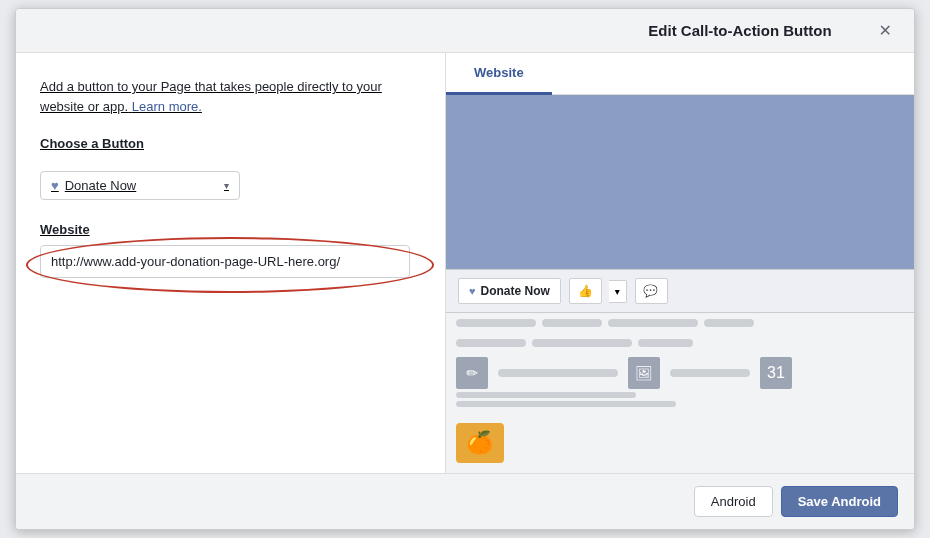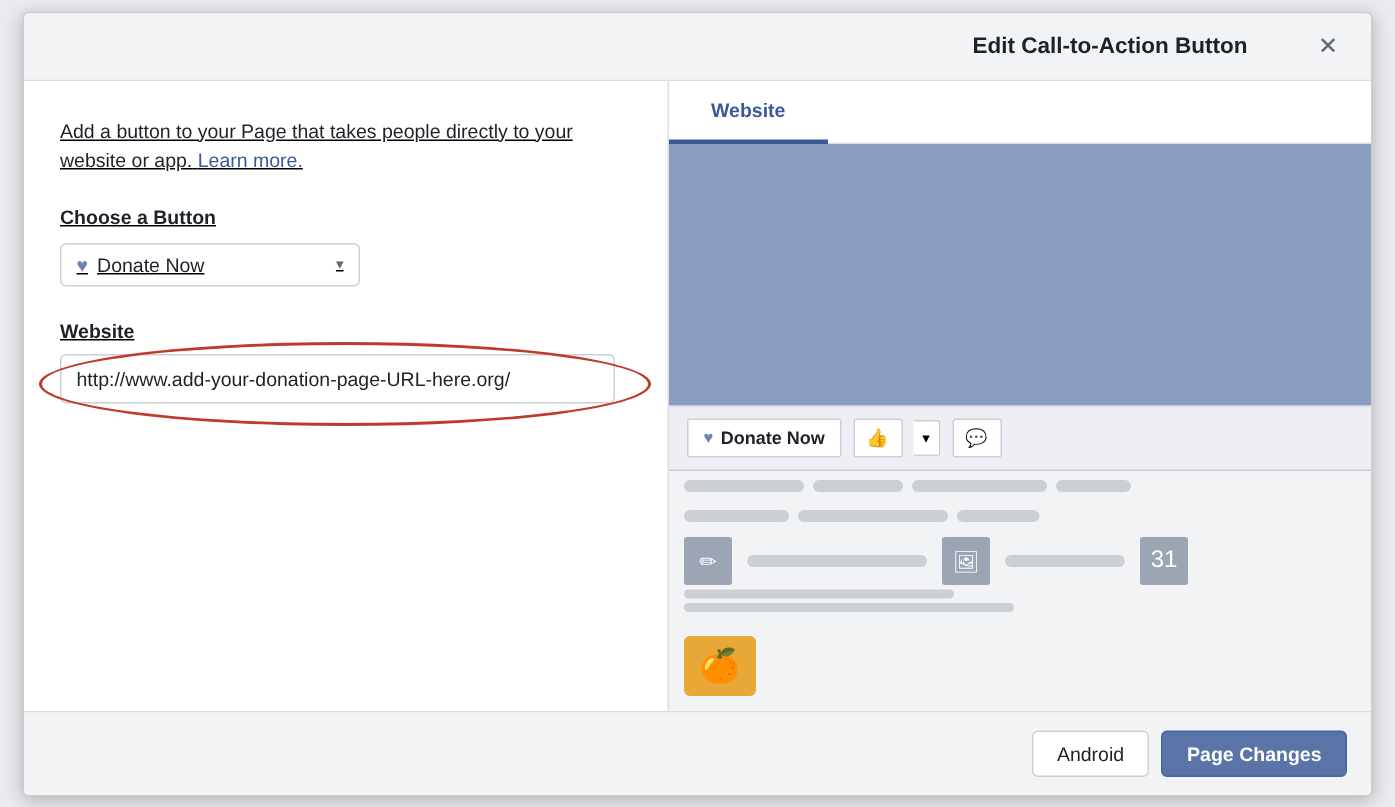--- a/index.html
+++ b/index.html
@@ -61,21 +61,21 @@
       margin-bottom: 20px;
     }
     .intro-text a {
       color: #3b5998;
       text-decoration: none;
     }
     .section-label {
       font-size: 13px;
       font-weight: bold;
       color: #1d2129;
-      margin-bottom: 10px;
+      margin-bottom: 20px;
     }
     .button-selector {
       display: flex;
       align-items: center;
       border: 1px solid #ccd0d5;
       border-radius: 4px;
       background: #fff;
       width: 200px;
       padding: 6px 10px;
       cursor: pointer;
@@ -386,15 +386,15 @@
           <div class="post-line-small" style="width:180px;"></div>
           <div class="post-line-small" style="width:220px;"></div>
           <div class="fruit-img">🍊</div>
         </div>
       </div>
     </div>
   </div>
 
   <div class="dialog-footer">
     <button class="btn-cancel">Android</button>
-    <button class="btn-save">Page Changes</button>
+    <button class="btn-save">Save Android</button>
   </div>
 </div>
 
 </body></html>

